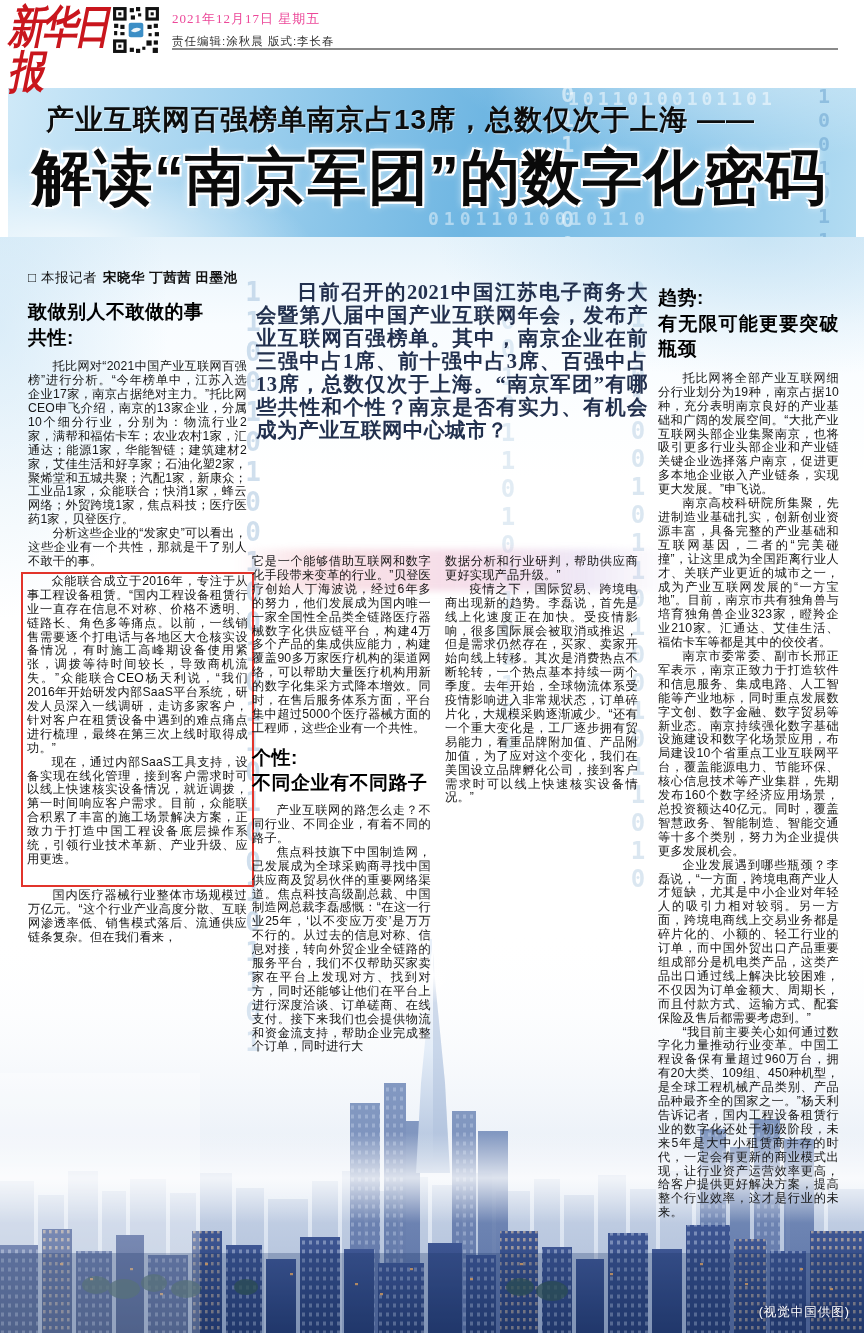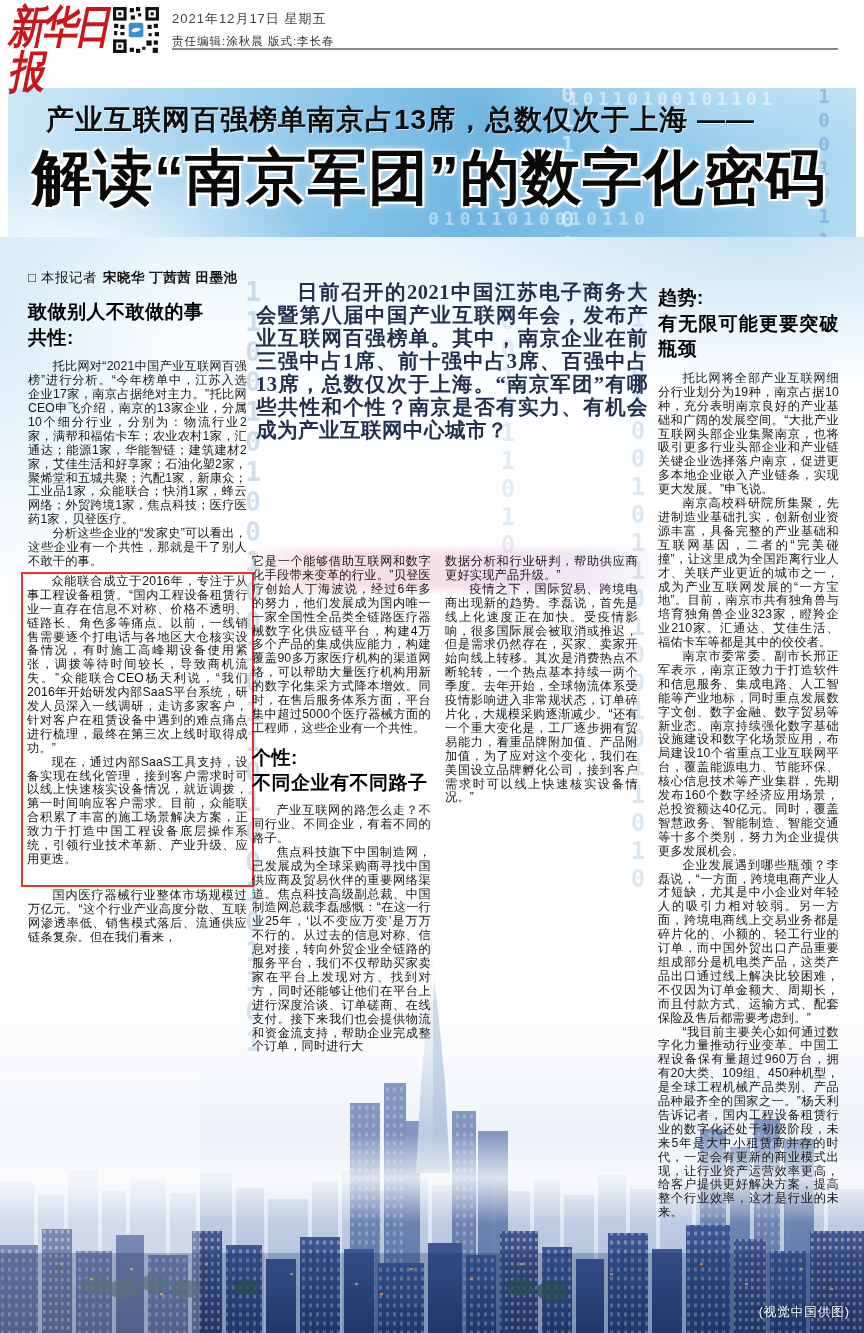--- a/index.html
+++ b/index.html
@@ -6,21 +6,21 @@
   .page{position:relative;width:864px;height:1333px;margin:0 auto;background:#fff;overflow:hidden;
         font-family:"Liberation Sans","DejaVu Sans",sans-serif;color:#1a1a1a;}
 
   
   .masthead{position:absolute;left:0;top:0;width:100%;height:83px;background:#fff;z-index:5;}
   .logo{position:absolute;left:8px;top:4px;width:112px;font-family:"Liberation Serif","DejaVu Serif",serif;
         font-style:italic;font-weight:900;font-size:36px;letter-spacing:-3px;color:#c9161d;
         transform:scaleY(1.25);transform-origin:top left;line-height:1;}
   .qr{position:absolute;left:112px;top:6px;width:48px;height:48px;}
   .dateblock{position:absolute;left:172px;top:10px;}
-  .dateline{font-size:13px;color:#404040;letter-spacing:1px;}
+  .dateline{font-size:13px;color:#ec4899;letter-spacing:1px;font-family:Liberation Serif, serif;}
   .editorline{font-size:11.5px;color:#333;margin-top:6px;letter-spacing:1px;}
   .mastrule{position:absolute;left:172px;right:26px;top:48px;height:2px;background:#8a8a8a;}
 
   
   .hero{position:absolute;left:8px;right:8px;top:88px;height:149px;overflow:hidden;
         background:
           radial-gradient(ellipse 340px 120px at 8% 108%, rgba(255,255,255,.85), rgba(255,255,255,0) 70%),
           radial-gradient(ellipse 420px 160px at 85% -25%, rgba(255,255,255,.5), rgba(255,255,255,0) 70%),
           linear-gradient(100deg,#cfe9f8 0%,#9ed0ee 28%,#6fb6e2 55%,#8ac6ea 78%,#b3dcf2 100%);}
   .kicker{position:absolute;left:38px;top:13px;font-size:28px;font-weight:800;color:#0d0d0d;

